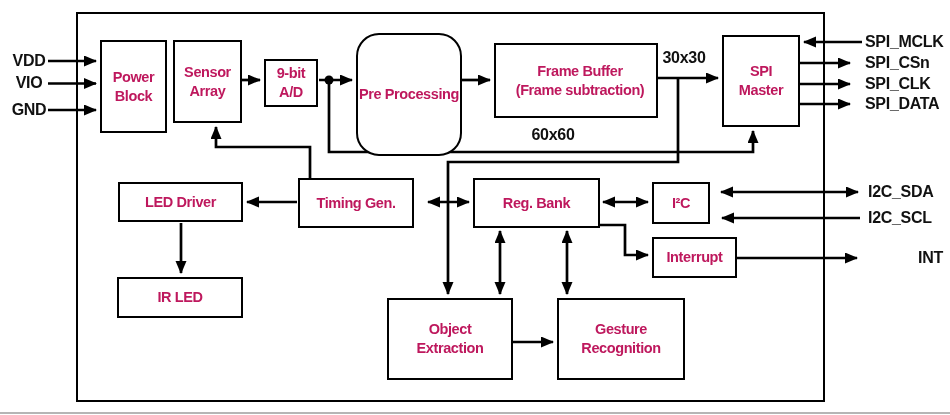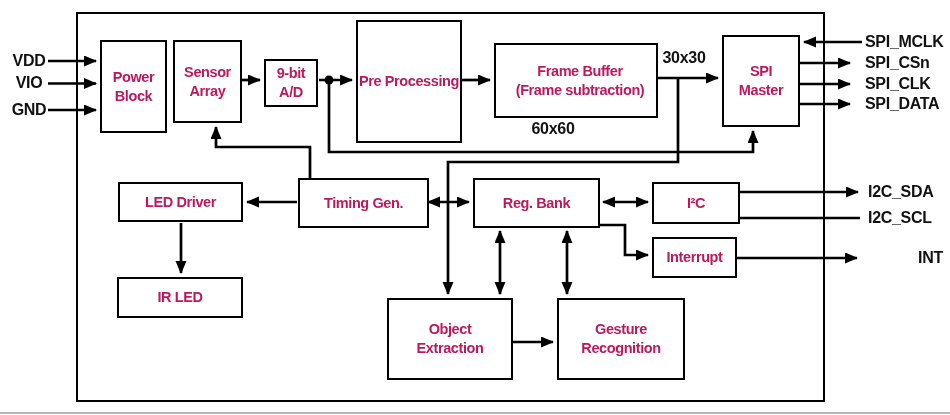--- a/index.html
+++ b/index.html
@@ -20,44 +20,44 @@
     white-space:pre-line;color:#be185d;
   }
   .pin-label,.bus-label{
     position:absolute;font-weight:bold;font-size:16px;line-height:16px;
     letter-spacing:-0.3px;color:#111111;white-space:nowrap;
   }
   
   .b-power  {left:100px;top:40px; width:67px; height:93px;}
   .b-sensor {left:173px;top:40px; width:69px; height:83px;}
   .b-adc    {left:264px;top:59px; width:54px; height:48px;}
-  .b-pre    {left:356px;top:20px; width:106px;height:123px;}
+  .b-pre    {left:356px;top:33px; width:106px;height:123px;border-radius:23px;}
   .b-frame  {left:494px;top:43px; width:164px;height:75px;padding-left:8px;}
   .b-spi    {left:722px;top:35px; width:78px; height:92px;}
   .b-led    {left:118px;top:182px;width:125px;height:40px;}
-  .b-timing {left:298px;top:178px;width:131px;height:50px;}
+  .b-timing {left:298px;top:178px;width:116px;height:50px;}
   .b-reg    {left:473px;top:178px;width:127px;height:50px;}
-  .b-i2c    {left:652px;top:182px;width:88px; height:42px;}
+  .b-i2c    {left:652px;top:182px;width:58px; height:42px;}
   .b-int    {left:652px;top:237px;width:85px; height:41px;}
   .b-irled  {left:117px;top:277px;width:126px;height:41px;}
   .b-obj    {left:387px;top:298px;width:126px;height:82px;}
   .b-gest   {left:557px;top:298px;width:128px;height:82px;}
   
   .pl-vdd {left:10px;top:53px;width:38px;text-align:center;}
   .pl-vio {left:10px;top:75px;width:38px;text-align:center;}
   .pl-gnd {left:10px;top:102px;width:38px;text-align:center;}
   .pl-spi-mclk {left:865px;top:34px;}
   .pl-spi-csn  {left:865px;top:55px;}
   .pl-spi-clk  {left:865px;top:76px;}
   .pl-spi-data {left:865px;top:96px;}
   .pl-i2c-sda  {left:868px;top:184px;}
   .pl-i2c-scl  {left:868px;top:210px;}
   .pl-int      {left:918px;top:250px;}
   .bus-30 {left:656px;top:50px;width:56px;text-align:center;}
-  .bus-60 {left:522px;top:121px;width:62px;text-align:center;}
+  .bus-60 {left:522px;top:127px;width:62px;text-align:center;}
   .connector-layer{position:absolute;left:0;top:0;width:950px;height:415px;pointer-events:none;}
   .connector-layer path{stroke:#000;stroke-width:2.7;fill:none;}
   .footer-rule{position:absolute;left:0;top:412px;width:950px;height:2px;background:#b5b5b5;}
 </style>
 </head>
 <body>
 
 <div id="stage">
 
   <div class="outer-border"></div>

